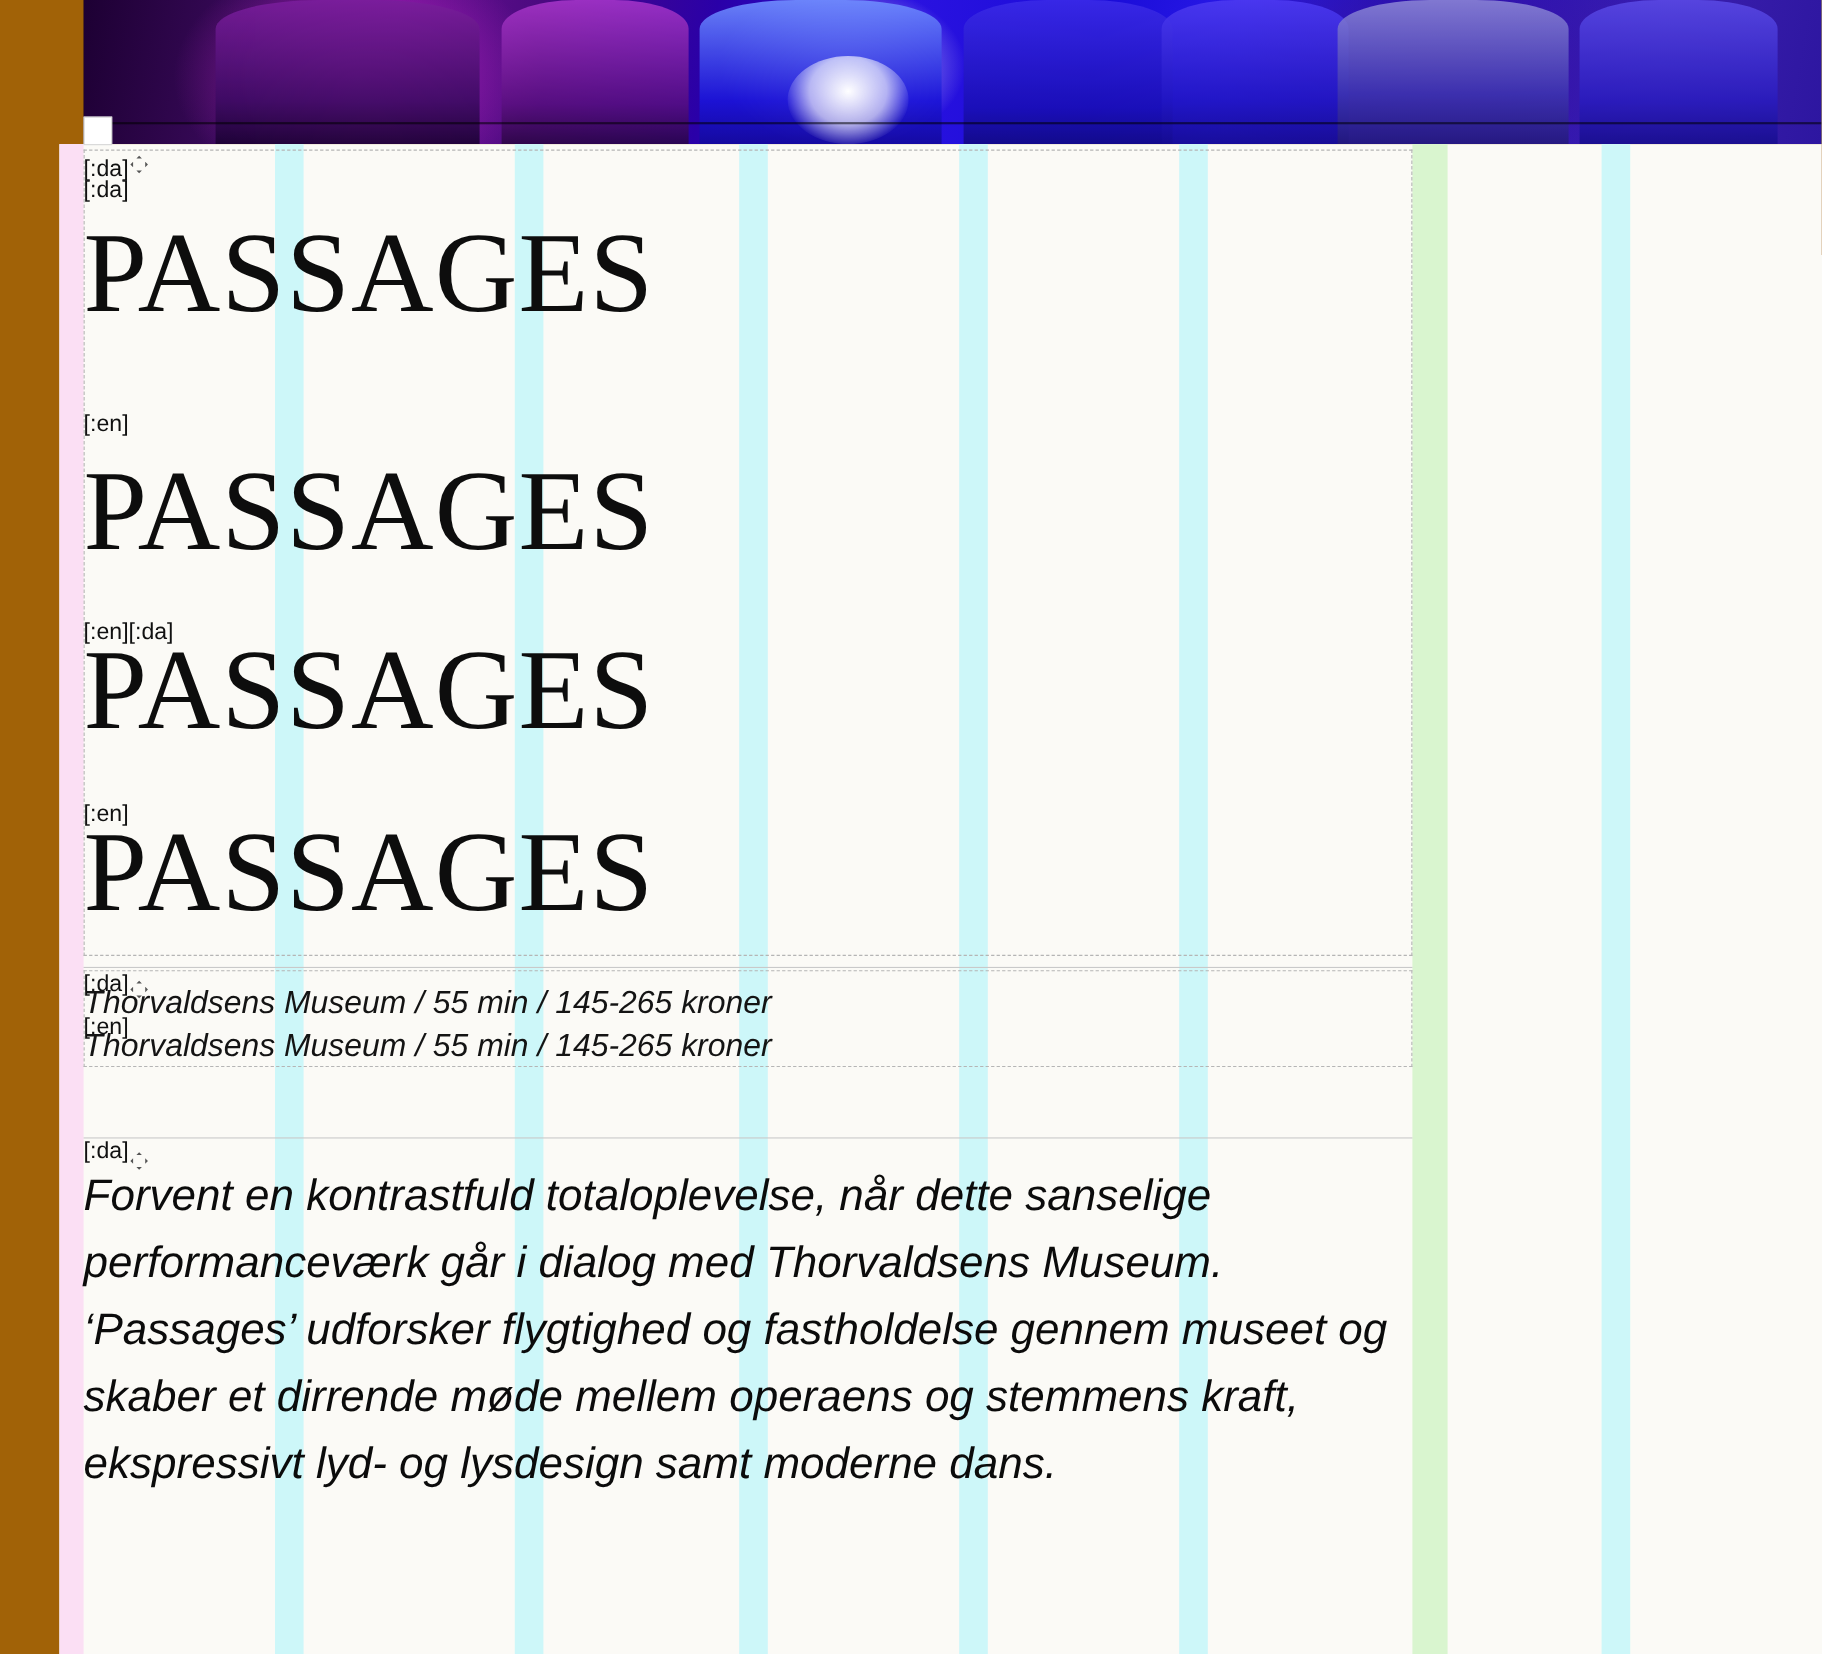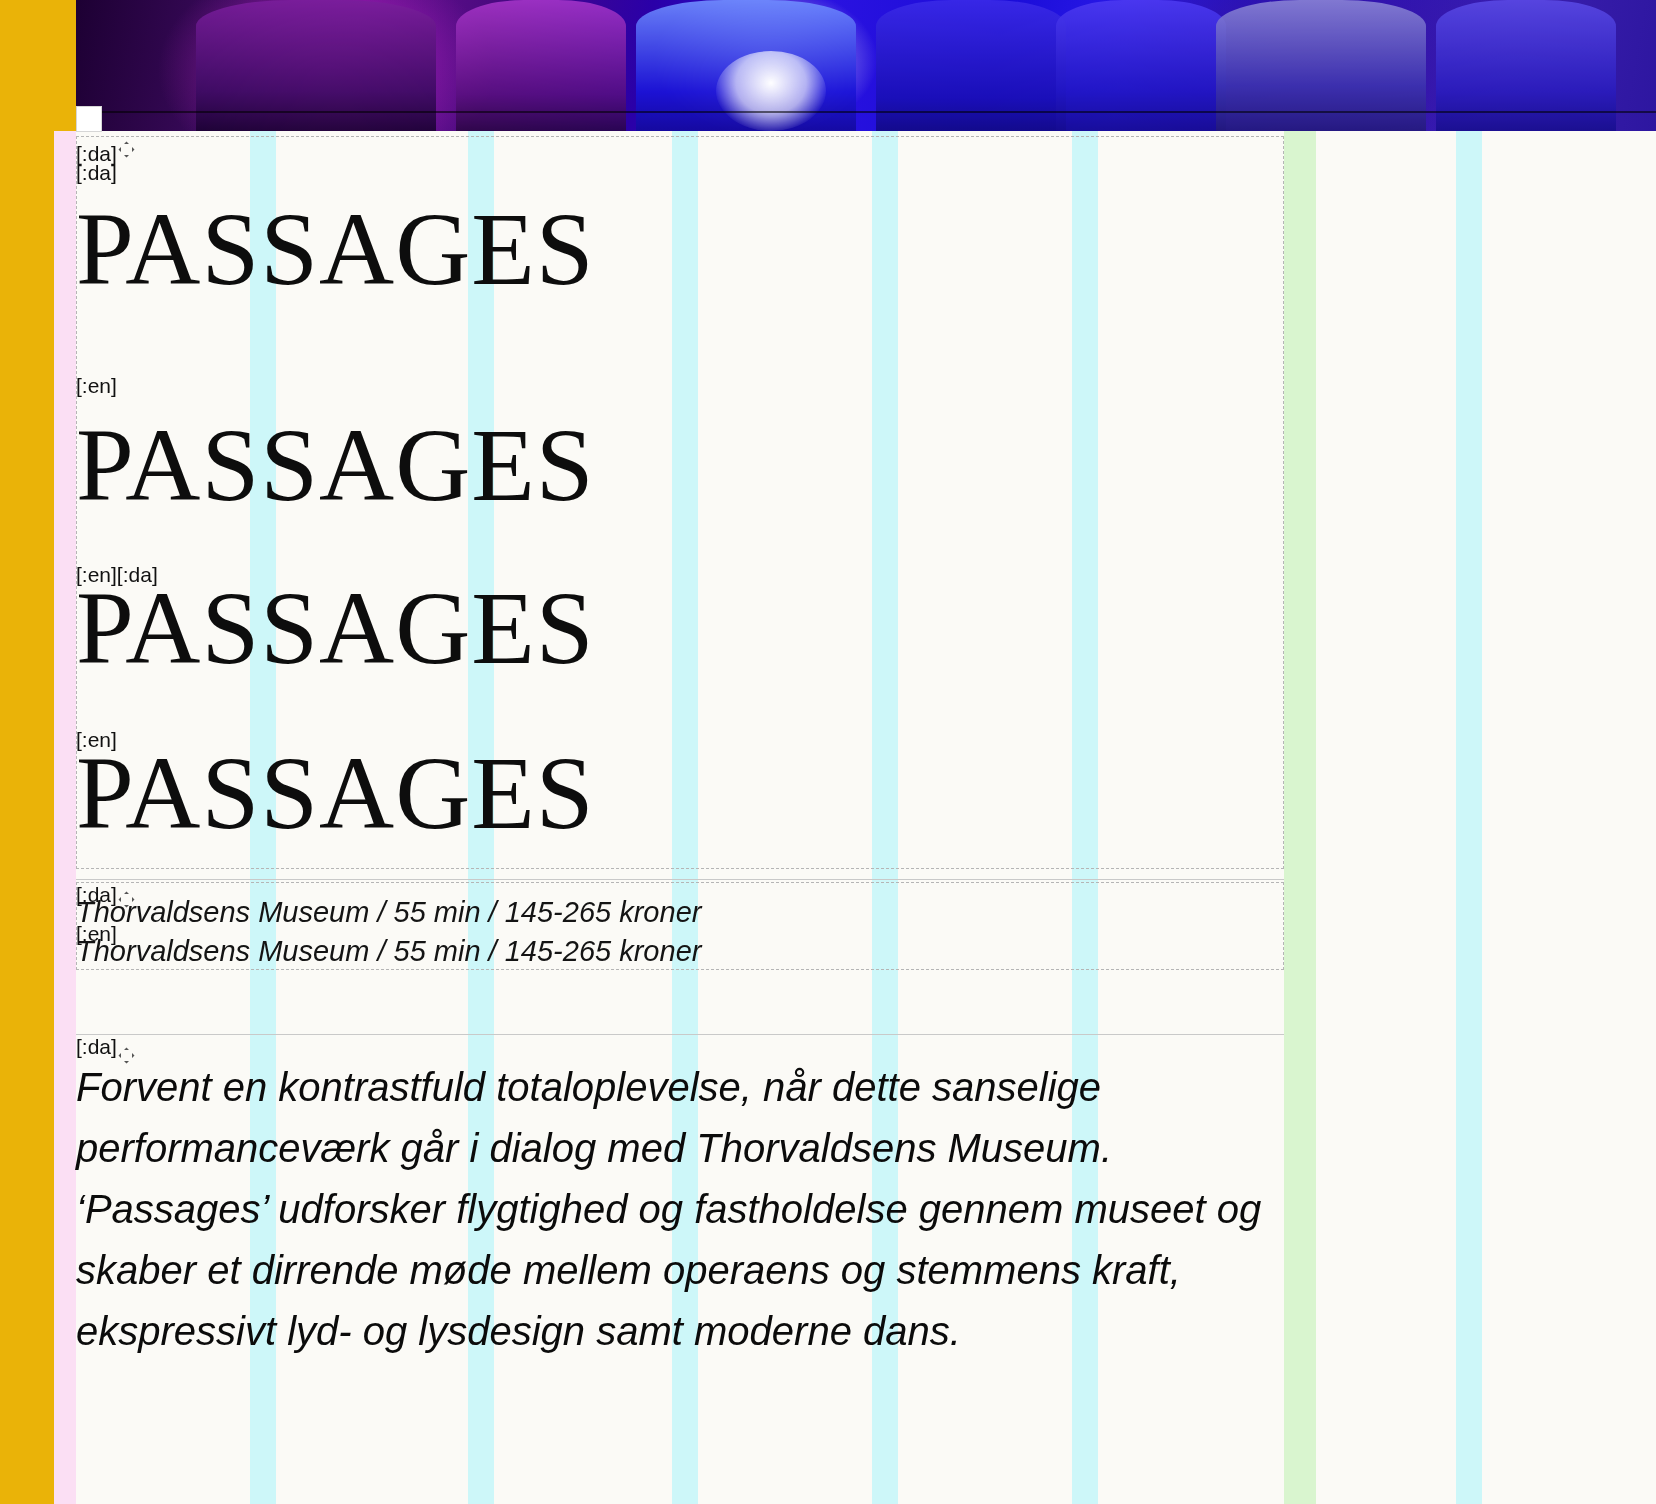--- a/index.html
+++ b/index.html
@@ -9,21 +9,21 @@
     width: 1656px;
     height: 1504px;
     overflow: hidden;
     font-family: "Liberation Sans", sans-serif;
   }
 
   #root {
     position: relative;
     width: 1656px;
     height: 1504px;
-    background: #eab308;
+    background: #a16207;
   }
 
   
   .hero {
     position: absolute;
     left: 76px;
     top: 0;
     width: 1580px;
     height: 131px;
     overflow: hidden;

